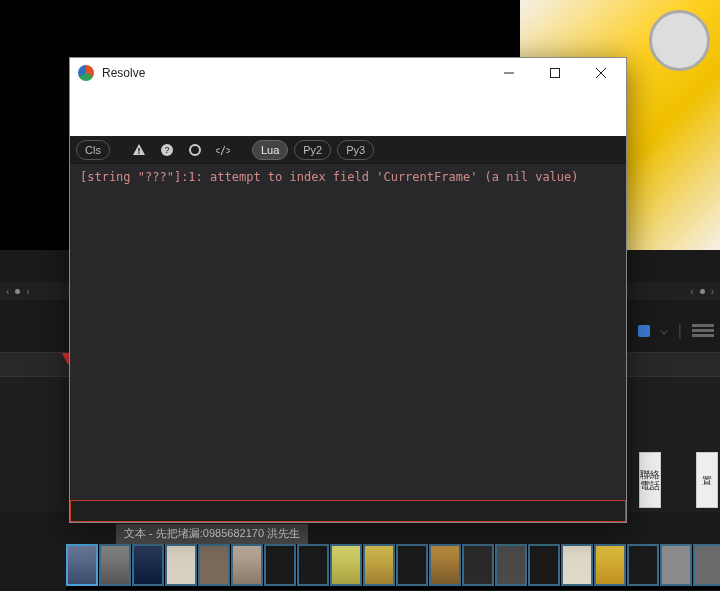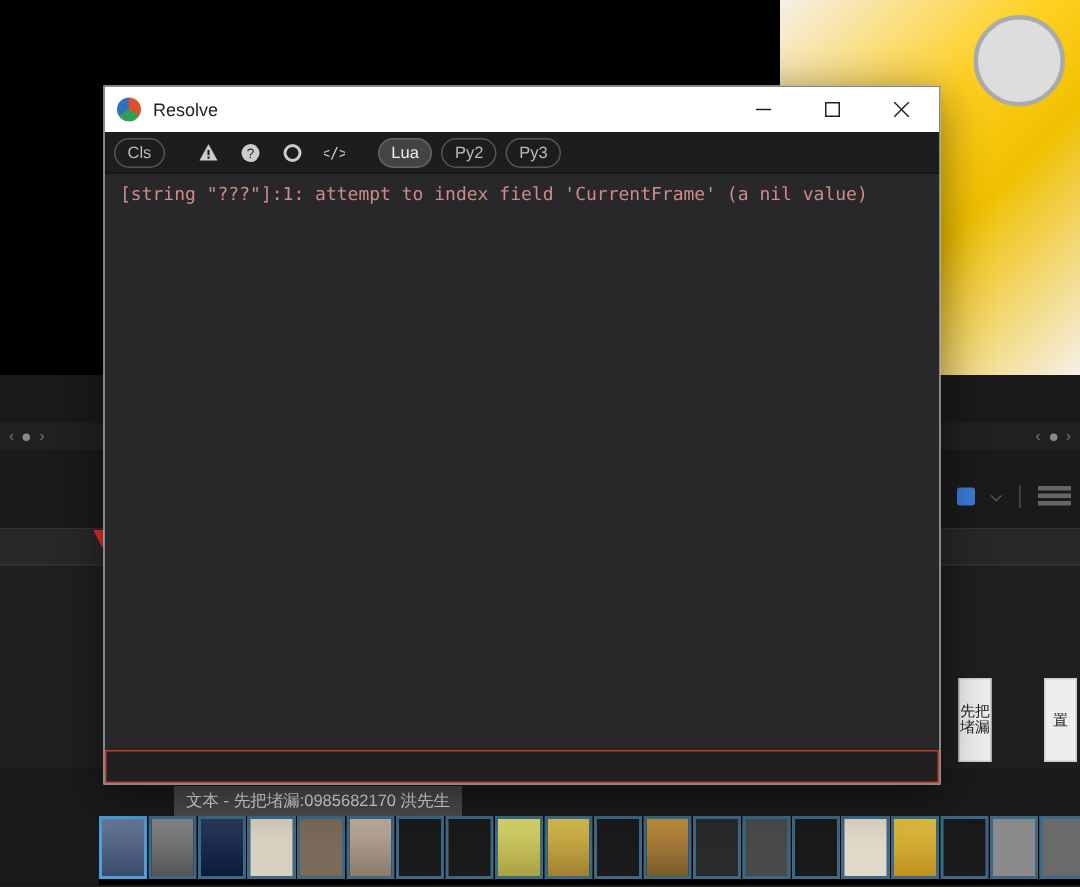--- a/index.html
+++ b/index.html
@@ -82,21 +82,21 @@
   .thumb {
     width:32px; height:42px; border:2px solid #3a6a88; background:#333;
     flex-shrink:0;
   }
   .thumb.sel { border-color:#4aa0d8; }
 
   
   .window {
     position:absolute; top:57px; left:69px; width:558px; height:466px;
     background:#fff; border:1px solid #888; box-shadow:0 6px 30px rgba(0,0,0,.5);
-    display:flex; flex-direction:column;
+    display:flex; flex-direction:column;gap:48px;
   }
   .titlebar {
     height:30px; background:#fff; display:flex; align-items:center;
     padding:0 2px 0 8px;
   }
   .titlebar .app-icon {
     width:16px; height:16px; border-radius:50%;
     background: conic-gradient(#e05028 0 33%, #30a058 33% 66%, #3070c0 66% 100%);
     margin-right:8px;
   }
@@ -174,21 +174,21 @@
 <div class="tl">
   <div class="txt00">00</div>
   <div class="ruler">
     <div class="playhead"></div>
     <div class="tick" style="left:600px; right:auto;">5:21</div>
   </div>
 </div>
 
 <div class="right-chips">
   <div class="chip">水管</div>
-  <div class="chip">先把堵漏</div>
+  <div class="chip">聯絡電話</div>
   <div class="chip">置</div>
 </div>
 
 <div class="tooltip">文本 - 先把堵漏:0985682170 洪先生</div>
 
 <div class="thumbs">
   <div class="thumb sel" style="background:linear-gradient(#6a7a9a,#3a4a6a)"></div>
   <div class="thumb" style="background:linear-gradient(#888,#555)"></div>
   <div class="thumb" style="background:linear-gradient(#2a3a5a,#0a1a3a)"></div>
   <div class="thumb" style="background:#d8d0c0"></div>

